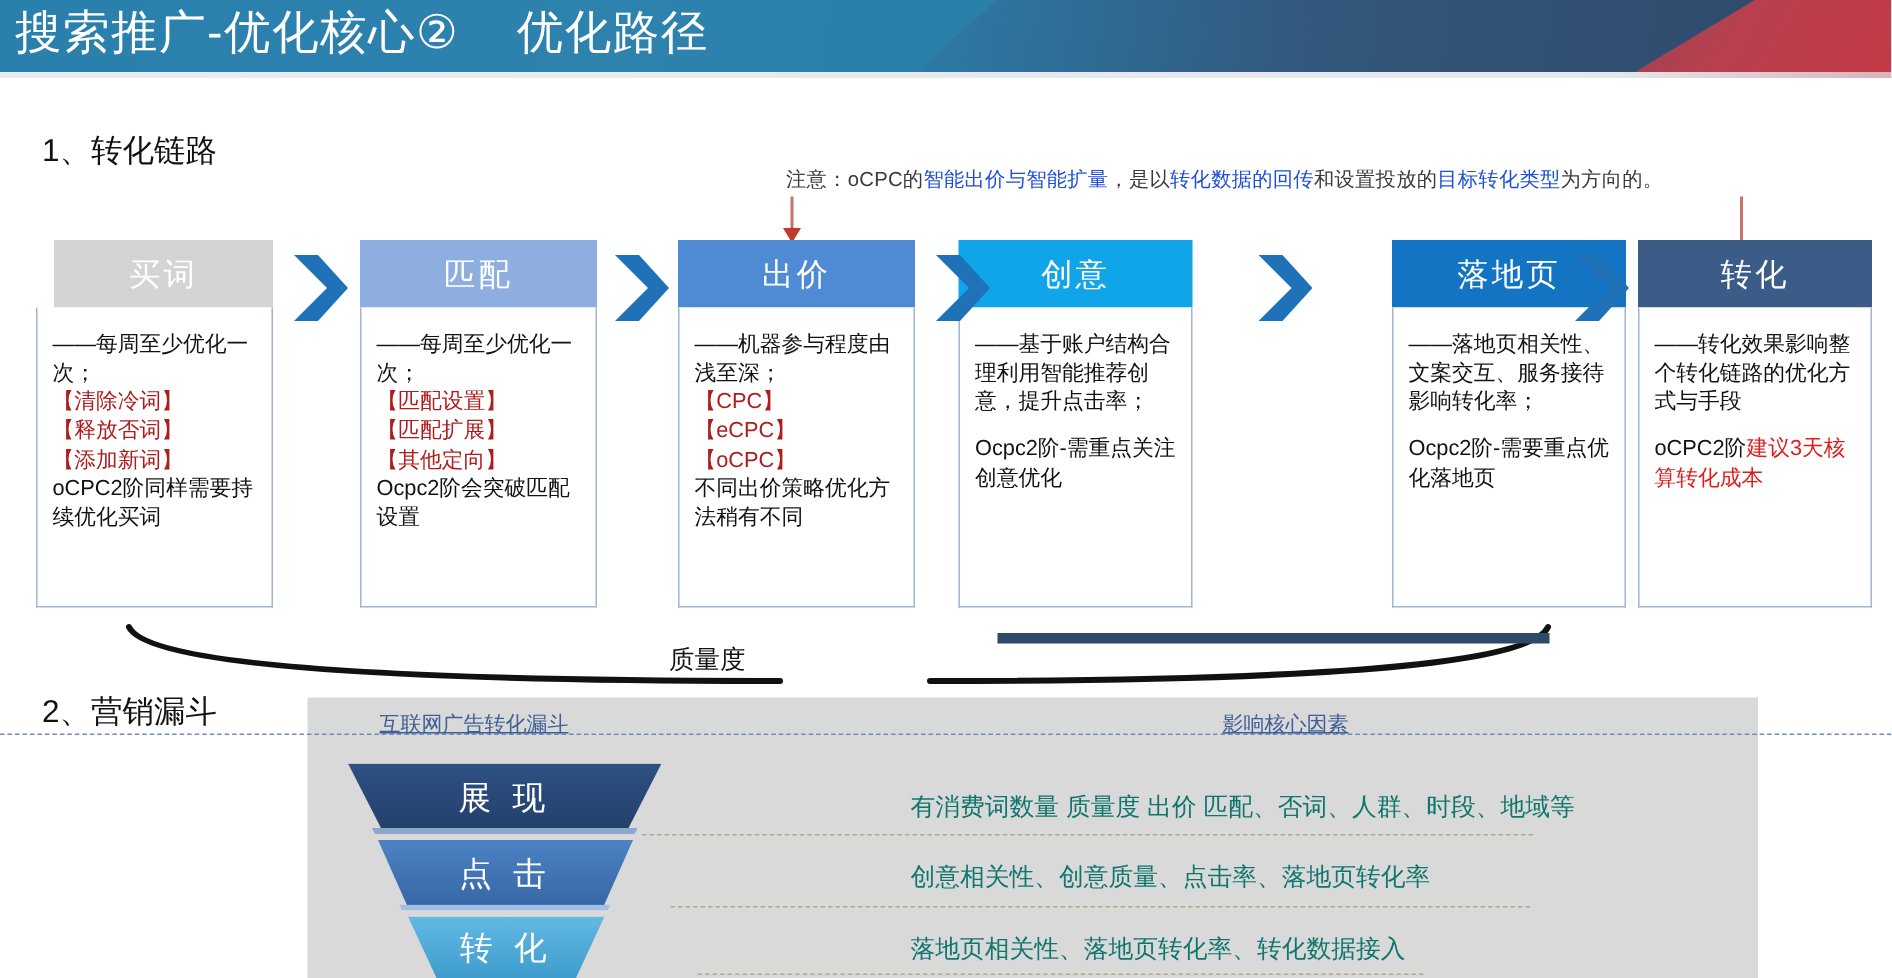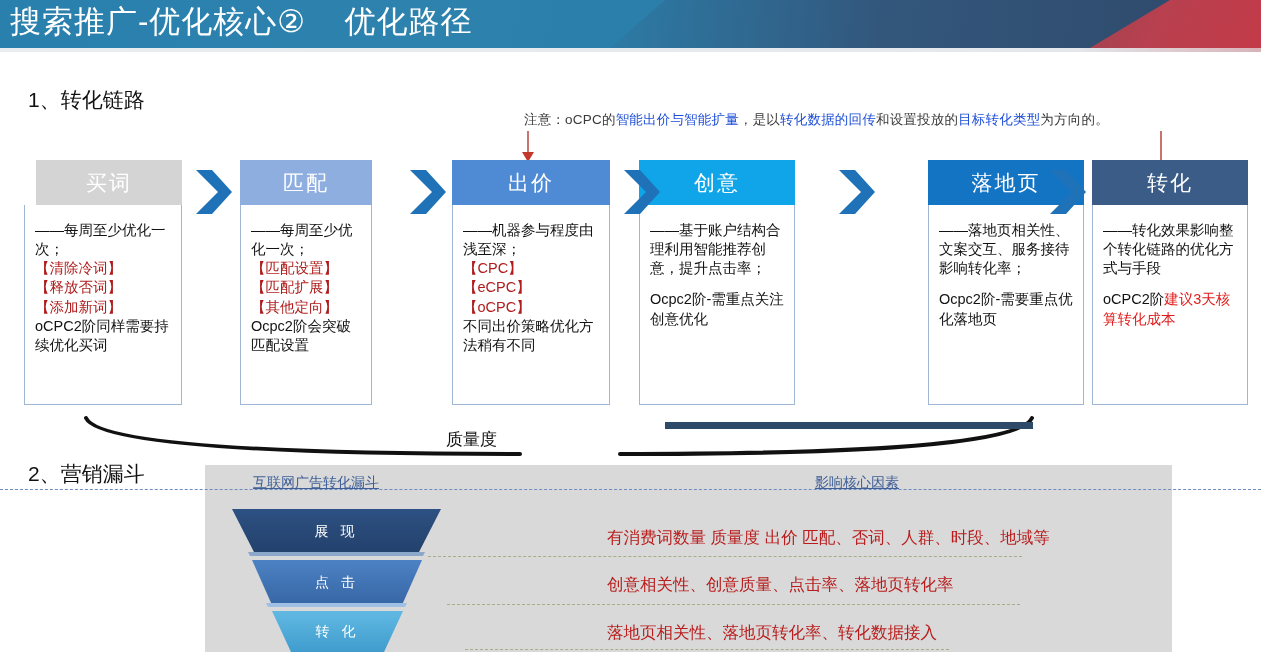--- a/index.html
+++ b/index.html
@@ -84,38 +84,38 @@
     position:absolute;left:0;top:489px;width:1261px;height:0;
     border-top:1px dashed #6d8cc0;
   }
   .panel-cap{
     position:absolute;font-size:14px;color:#3f5f96;white-space:nowrap;
     text-decoration:underline;
   }
   #cap-left{left:253px;top:474px;}
   #cap-right{left:815px;top:474px;}
 
-  .tier{position:absolute;color:#ffffff;font-size:14px;letter-spacing:4px;
+  .tier{position:absolute;color:#ffffff;font-size:22px;letter-spacing:4px;
     display:flex;align-items:center;justify-content:center;
     box-sizing:border-box;}
   #tier1{left:232px;top:509px;width:209px;height:45px;
     background:linear-gradient(180deg,#2d5183 0%,#23406b 100%);
     clip-path:polygon(0 0,209px 0,186px 45px,23px 45px);}
   #tier1-sh{position:absolute;left:248px;top:552px;width:177px;height:4px;
     background:#8ba7c9;clip-path:polygon(0 0,177px 0,175px 4px,2px 4px);}
   #tier2{left:252px;top:560px;width:170px;height:45px;
     background:linear-gradient(180deg,#4c82c4 0%,#3766a5 100%);
     clip-path:polygon(0 0,170px 0,150px 45px,20px 45px);}
   #tier2-sh{position:absolute;left:266px;top:603px;width:141px;height:4px;
     background:#9fc0e4;clip-path:polygon(0 0,141px 0,139px 4px,2px 4px);}
   #tier3{left:272px;top:611px;width:131px;height:41px;
     background:linear-gradient(180deg,#62b9e3 0%,#3f9ccd 100%);
     clip-path:polygon(0 0,131px 0,112px 41px,19px 41px);}
 
-  .factor{position:absolute;font-size:16.5px;color:#b91c1c;white-space:nowrap;}
+  .factor{position:absolute;font-size:16.5px;color:#0f766e;white-space:nowrap;}
   #f1{left:607px;top:527px;}
   #f2{left:607px;top:574px;}
   #f3{left:607px;top:622px;}
   .factor-rule{position:absolute;height:0;border-top:1px dashed #a9ac86;}
   #fr1{left:428px;top:556px;width:594px;}
   #fr2{left:447px;top:604px;width:573px;}
   #fr3{left:465px;top:649px;width:484px;}
 </style>
 </head>
 <body>
@@ -141,21 +141,21 @@
     <div class="card" style="left: 24px; width: 158px;">
       <div class="card-head" style="background: rgb(212, 212, 212); margin-left: 12px;">买词</div>
       <div class="card-body">
         <p>——每周至少优化一次；</p>
         <p class="red">【清除冷词】</p>
         <p class="red">【释放否词】</p>
         <p class="red">【添加新词】</p>
         <p>oCPC2阶同样需要持续优化买词</p>
       </div>
     </div>
-    <div class="card" style="left: 240px; width: 132px;">
+    <div class="card" style="left: 240px; width: 158px;">
       <div class="card-head" style="background: rgb(143, 174, 224);">匹配</div>
       <div class="card-body">
         <p>——每周至少优化一次；</p>
         <p class="red">【匹配设置】</p>
         <p class="red">【匹配扩展】</p>
         <p class="red">【其他定向】</p>
         <p>Ocpc2阶会突破匹配设置</p>
       </div>
     </div>
     <div class="card" style="left: 452px; width: 158px;">

